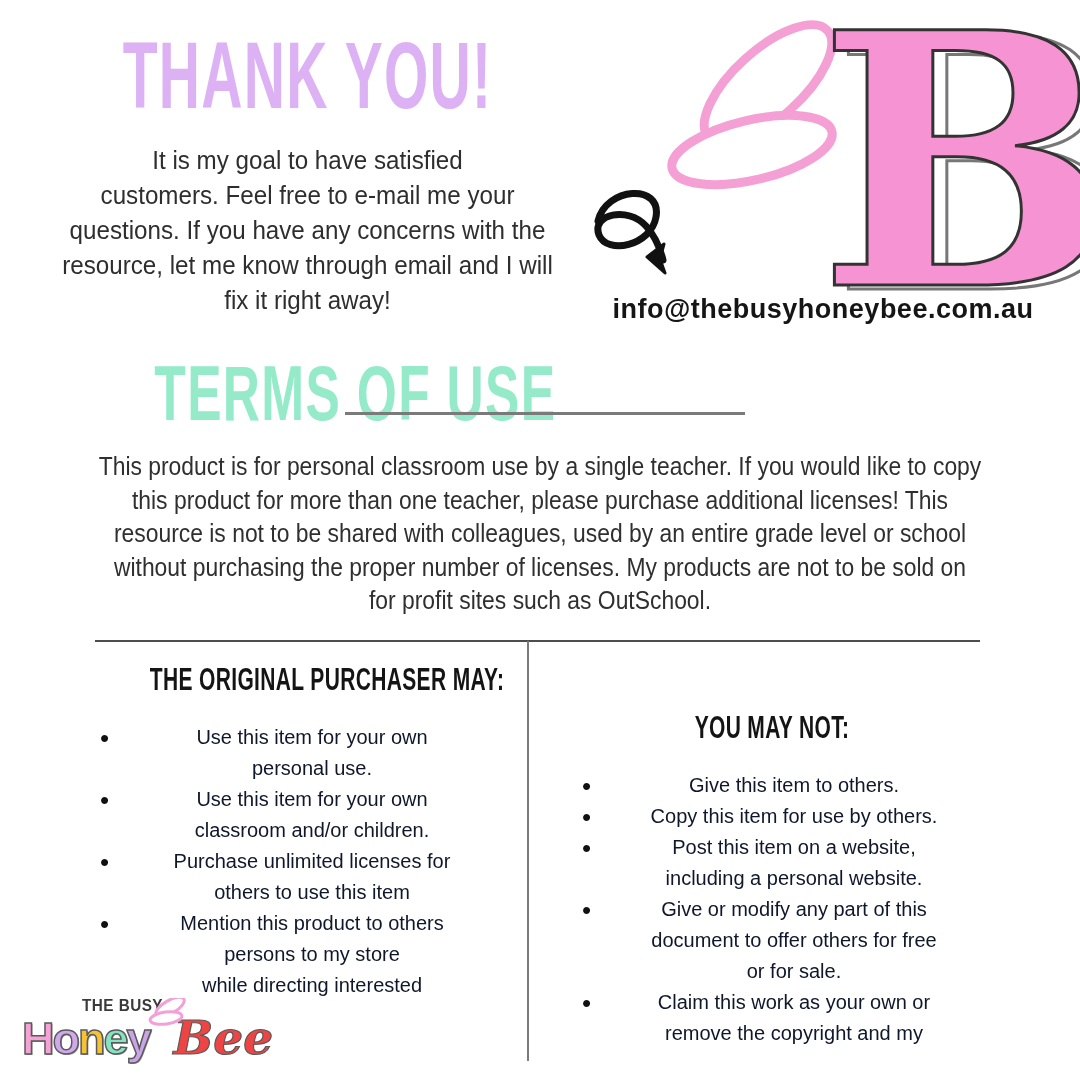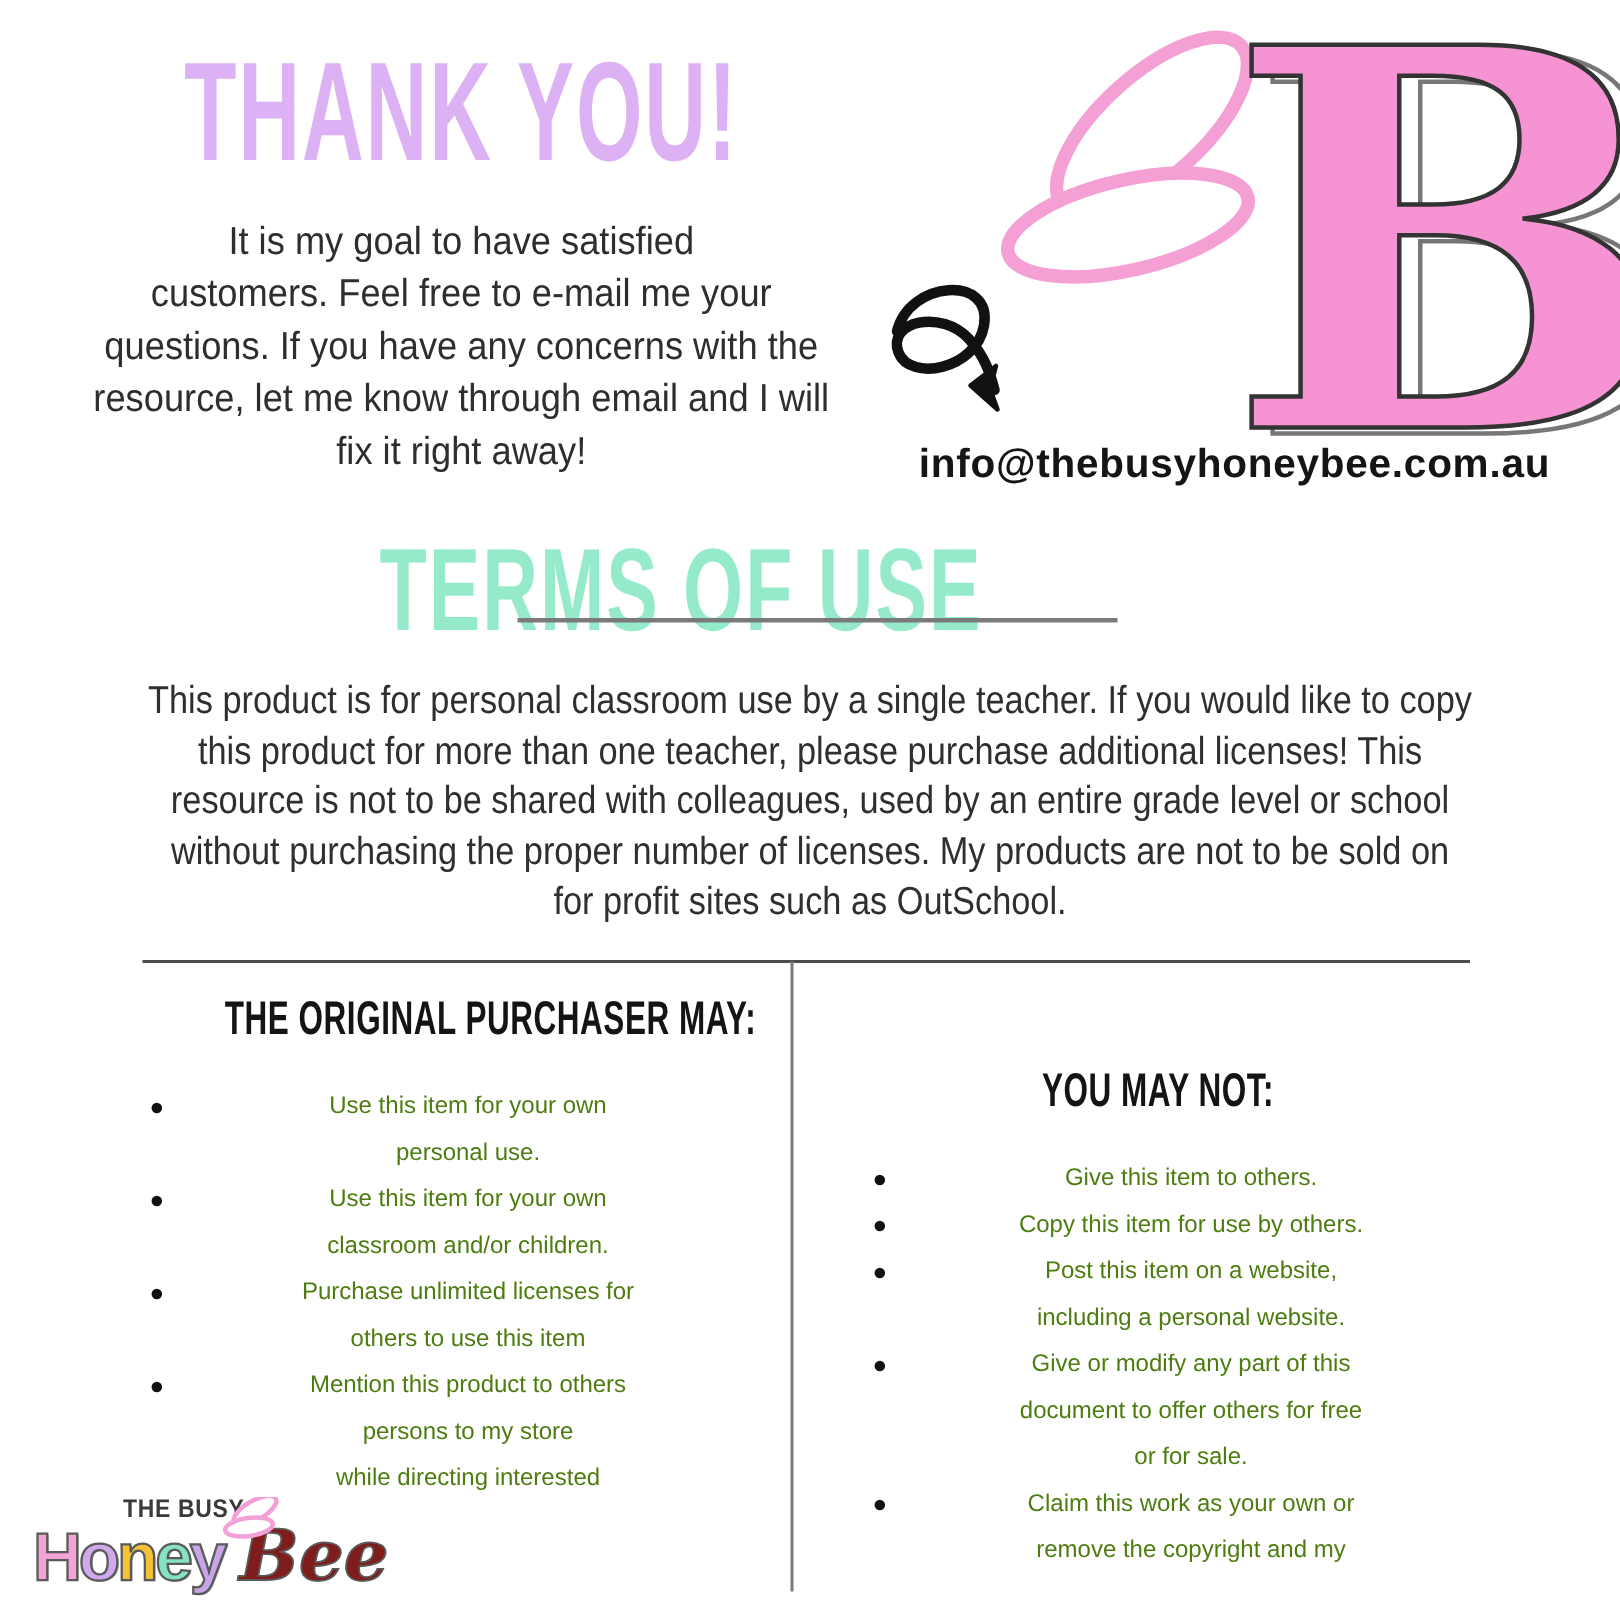--- a/index.html
+++ b/index.html
@@ -40,21 +40,21 @@
   }
 
   
   .email {
     position: absolute; left: 598px; top: 294px; width: 450px;
     text-align: center; font-weight: 700; font-size: 27px; color: #151515;
     letter-spacing: 0.5px;
   }
 
   
-  .terms-head { position: absolute; left: 0; top: 348px; width: 908px; text-align: center; }
+  .terms-head { position: absolute; left: 0; top: 348px; width: 908px; text-align: left; }
   .terms-head h2 {
     margin: 0;
     font-size: 78px;
     font-weight: 700;
     color: #95EBC9;
     letter-spacing: 2px;
     white-space: nowrap;
     transform: scale(0.66, 1.0);
     transform-origin: center top;
   }
@@ -87,21 +87,21 @@
     transform-origin: center top;
   }
   .col ul { list-style: none; margin: 26px 0 0; padding: 0; }
   .col li { position: relative; padding-left: 36px; text-align: center; }
   .col.right li { padding-left: 44px; }
   .col .bullet {
     position: absolute; left: 12px; top: 1px;
     font-size: 26px; color: #111; line-height: 31px;
   }
   .col.right .bullet { left: 34px; }
-  .col .line { font-size: 16px; line-height: 31px; color: #4d7c0f; white-space: nowrap; }
+  .col .line { font-size: 20px; line-height: 31px; color: #0f172a; white-space: nowrap; }
 
   
   .flogo { position: absolute; left: 22px; top: 996px; width: 230px; }
   .flogo .top {
     font-size: 17px; font-weight: 800; color: #3a3a3a;
     letter-spacing: 0.5px; margin-left: 60px;
     transform: scaleX(0.9); transform-origin: left top;
   }
   .flogo .word { display: flex; align-items: baseline; margin-top: -4px; position: relative; }
   .flogo .letter {
@@ -111,23 +111,23 @@
   }
   .l-h { color: #F5A3D6; }
   .l-o { color: #CFA9EC; margin-left: -2px; }
   .l-n { color: #F4C234; margin-left: -2px; }
   .l-e { color: #86E3C1; margin-left: -2px; }
   .l-y { color: #C9A4E6; margin-left: -2px; }
   .flogo .bee {
     font-family: "DejaVu Serif", serif;
     font-style: italic; font-weight: 700;
     font-size: 47px; line-height: 52px;
-    color: #7f1d1d;
+    color: #ef4444;
     -webkit-text-stroke: 1.2px #5a5a5a;
-    margin-left: 8px;
+    margin-left: 22px;
   }
   .flogo .mini-wings { position: absolute; left: 126px; top: -14px; }
 </style>
 </head>
 <body>
 
 <div class="page">
 
   <section class="thanks">
     <h1>THANK YOU!</h1>

